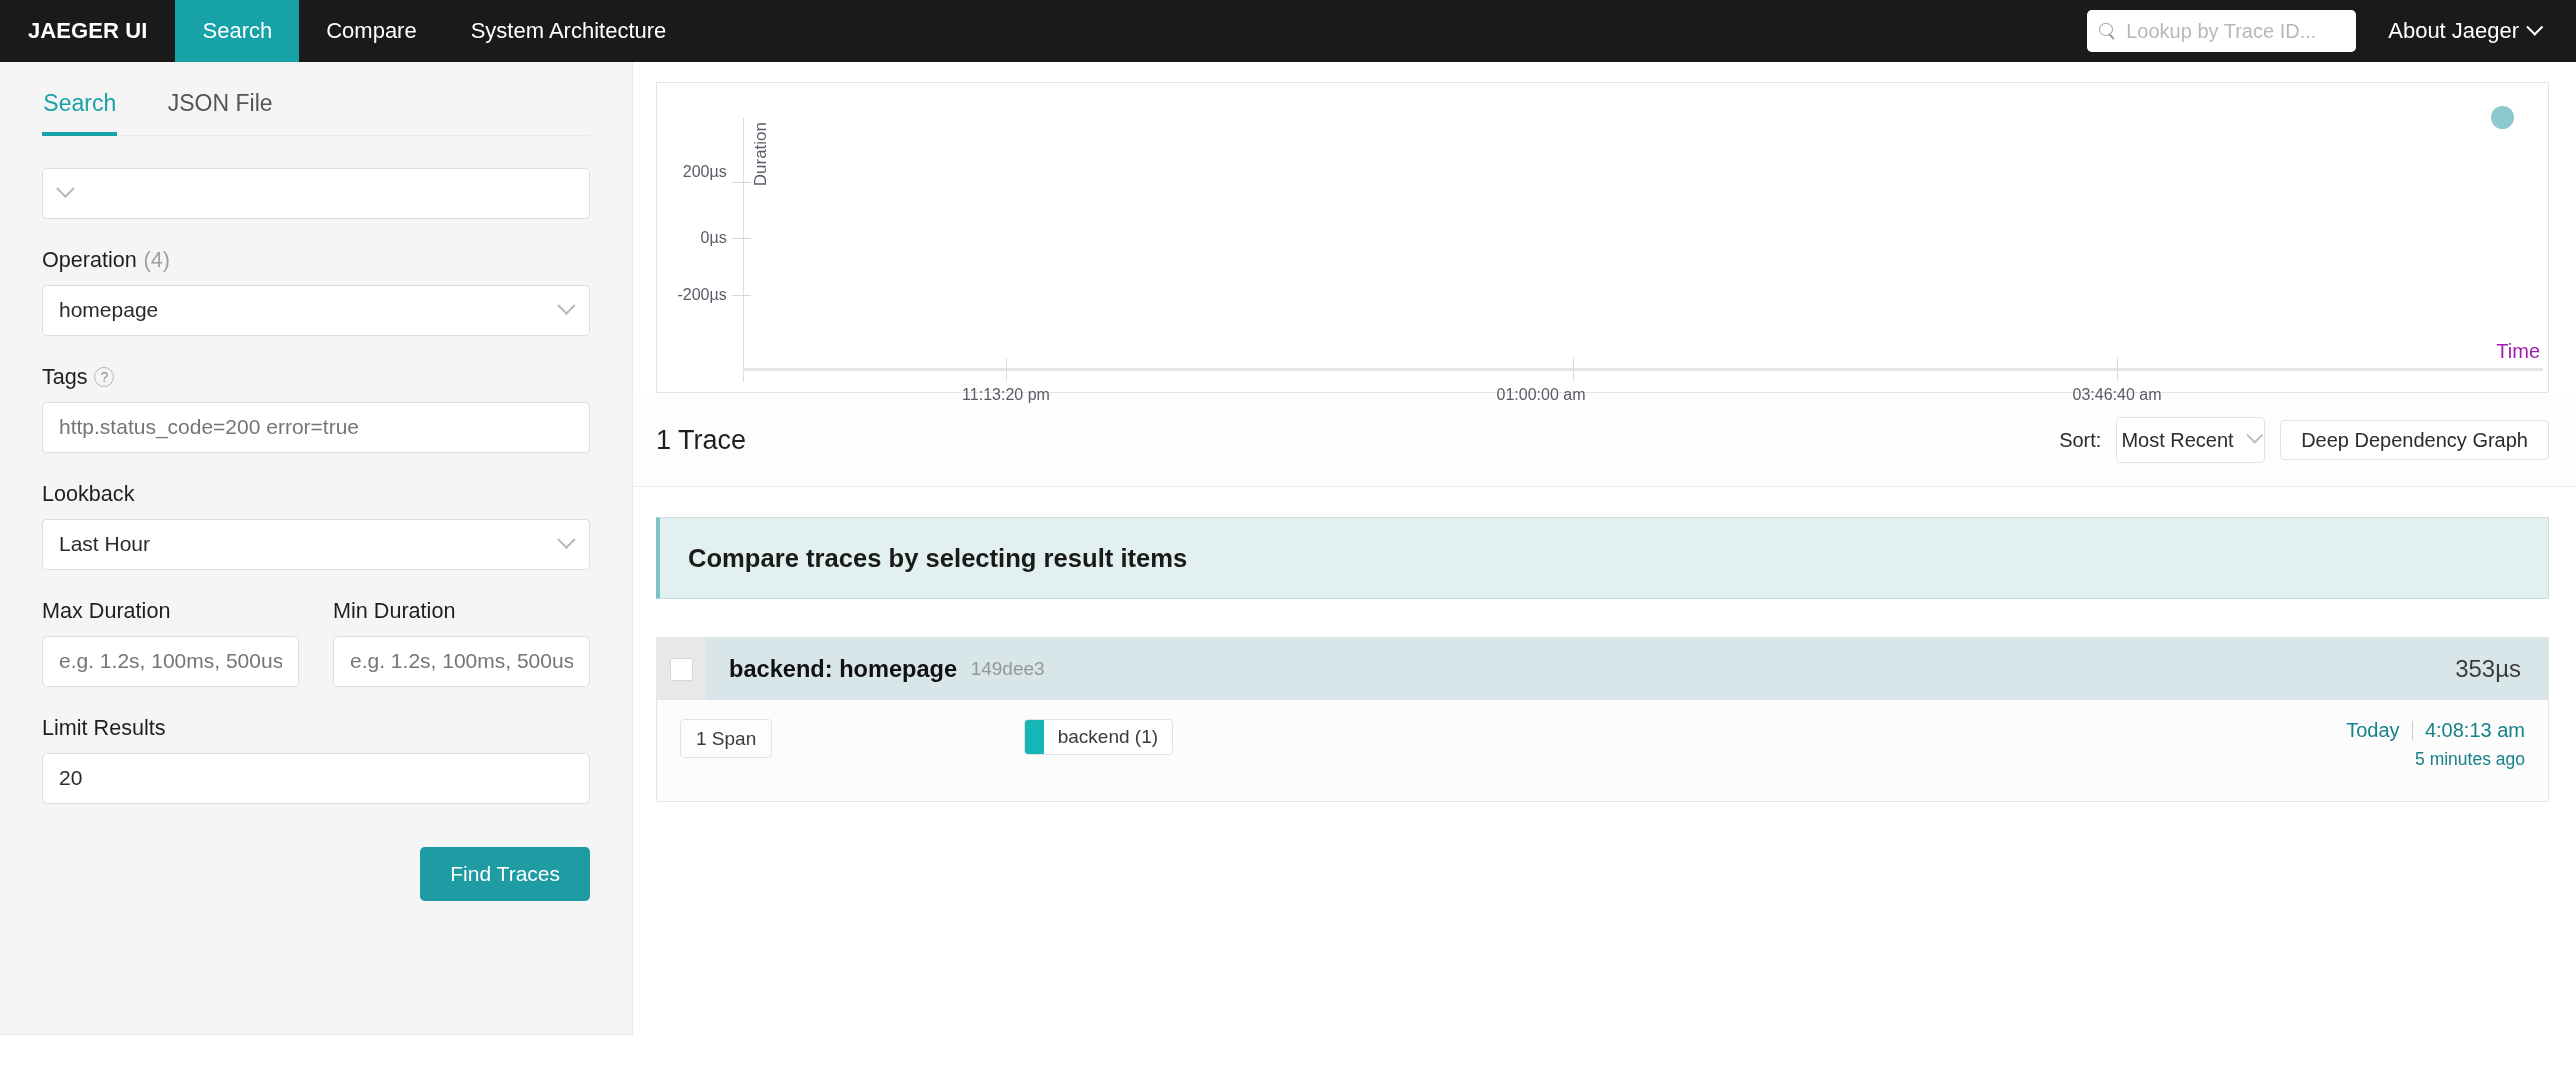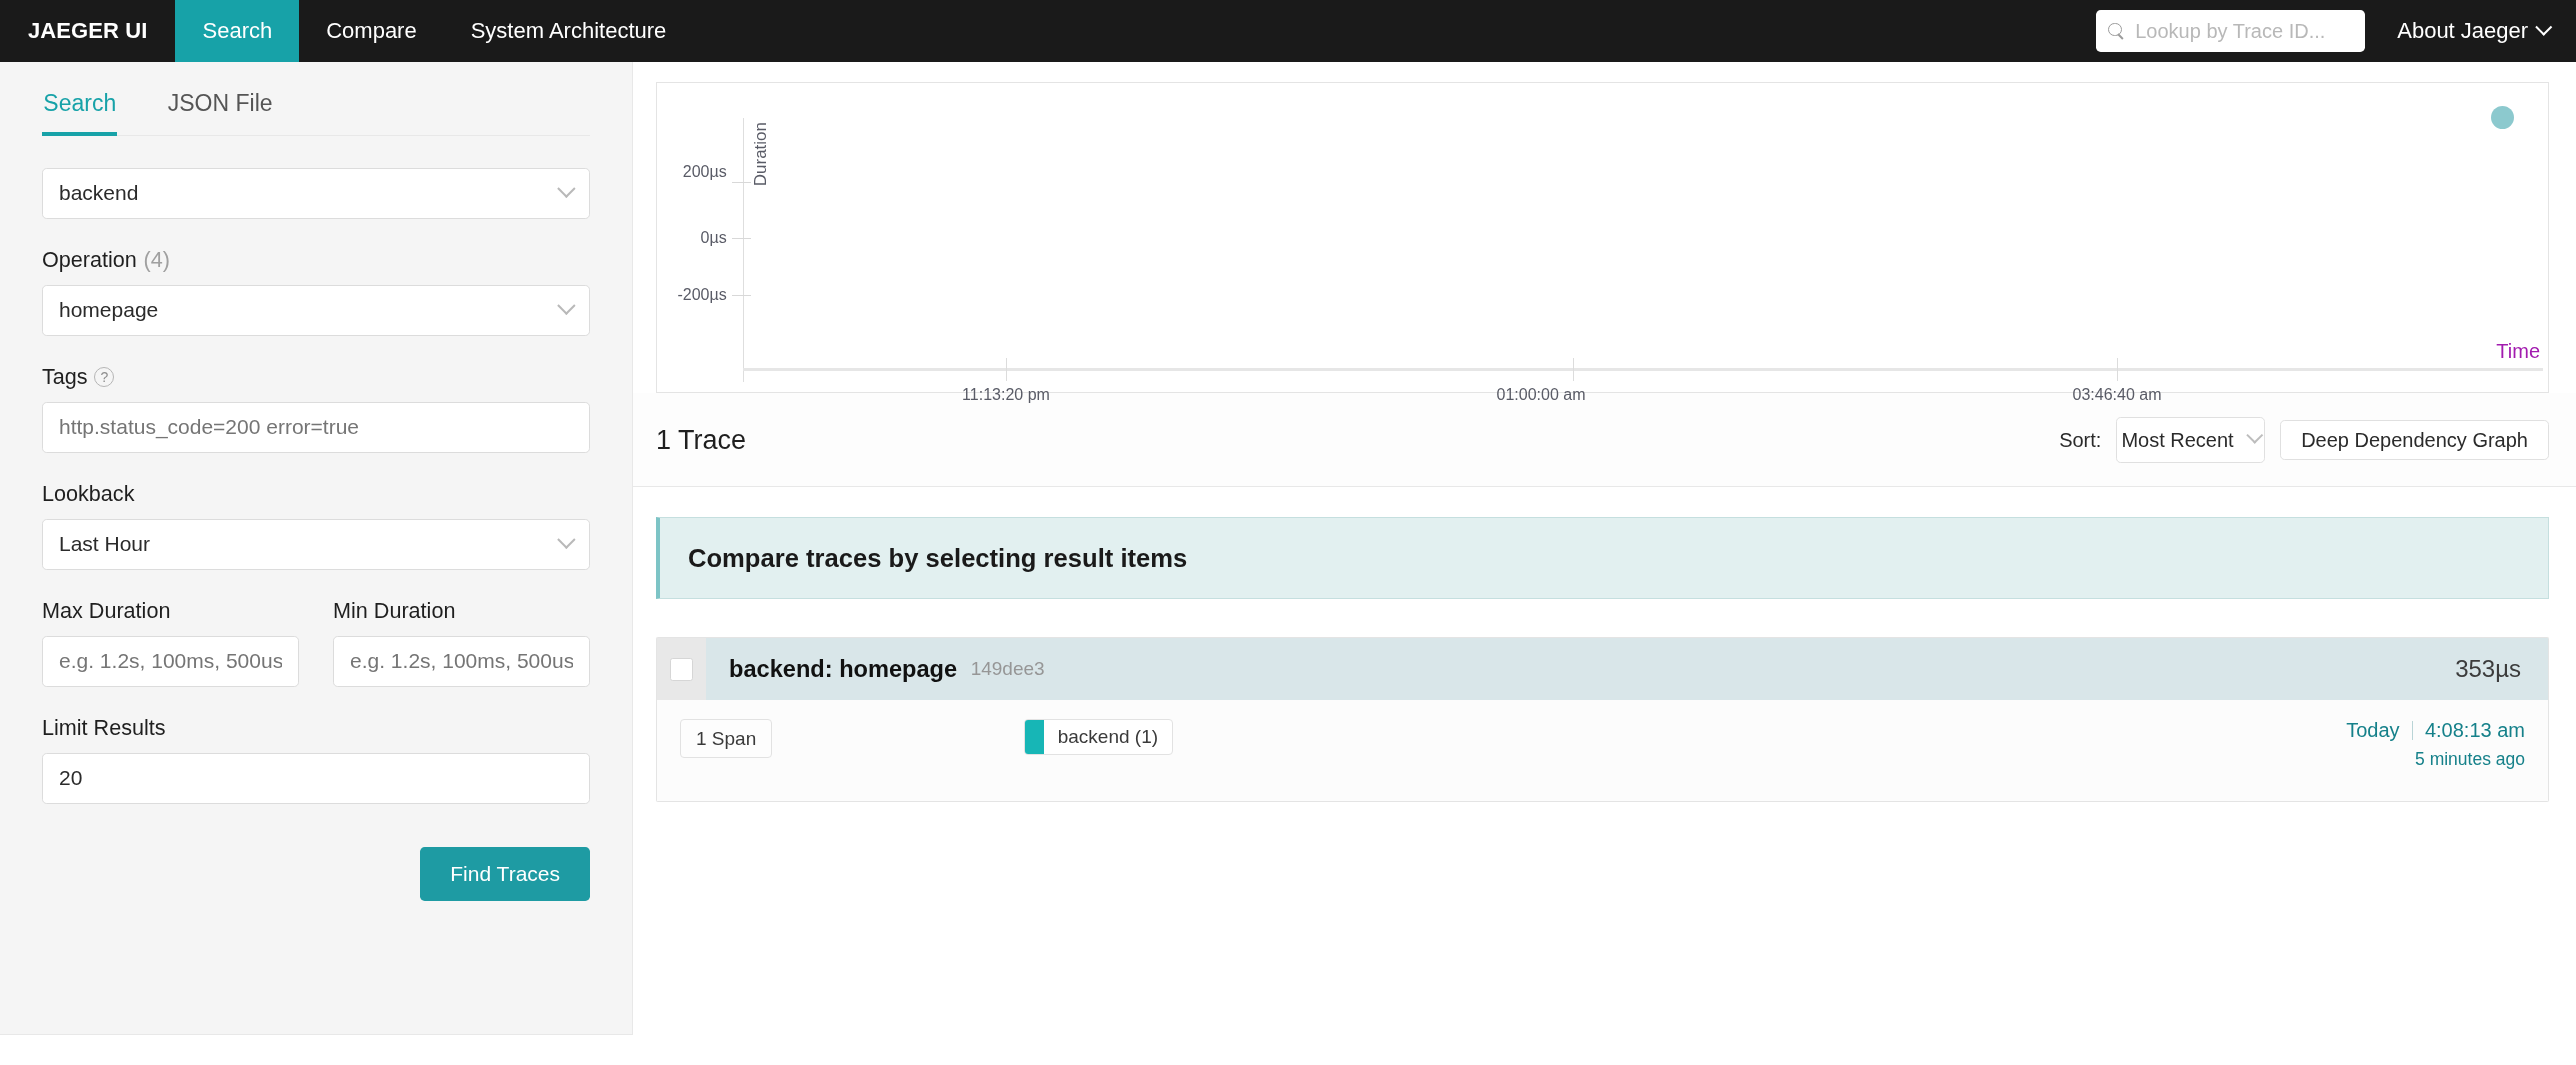--- a/index.html
+++ b/index.html
@@ -31,21 +31,21 @@
     display: flex; align-items: center;
     padding: 0 27px;
     color: #ffffff;
     font-size: 22px;
     cursor: pointer;
   }
   .nav-item.active { background: #17a2a8; }
   .nav-right {
     margin-left: auto;
     display: flex; align-items: center;
-    padding-right: 27px;
+    padding-right: 36px;
     gap: 32px;
   }
   .trace-lookup {
     width: 269px; height: 42px;
     background: #ffffff;
     border-radius: 4.7px;
     display: flex; align-items: center;
     padding: 0 12px;
     gap: 8px;
   }
@@ -469,21 +469,20 @@
 
   <div class="sidebar">
 
     <div class="tabs">
       <div class="tab active">Search</div>
       <div class="tab">JSON File</div>
     </div>
 
     <div class="field">
       <div class="select-box">
-        <span class="val">backend</span>
         <span class="chev"></span>
       </div>
     </div>
 
     <div class="field">
       <div class="field-label">
         <span>Operation</span>
         <span class="field-count">(4)</span>
       </div>
       <div class="select-box">

